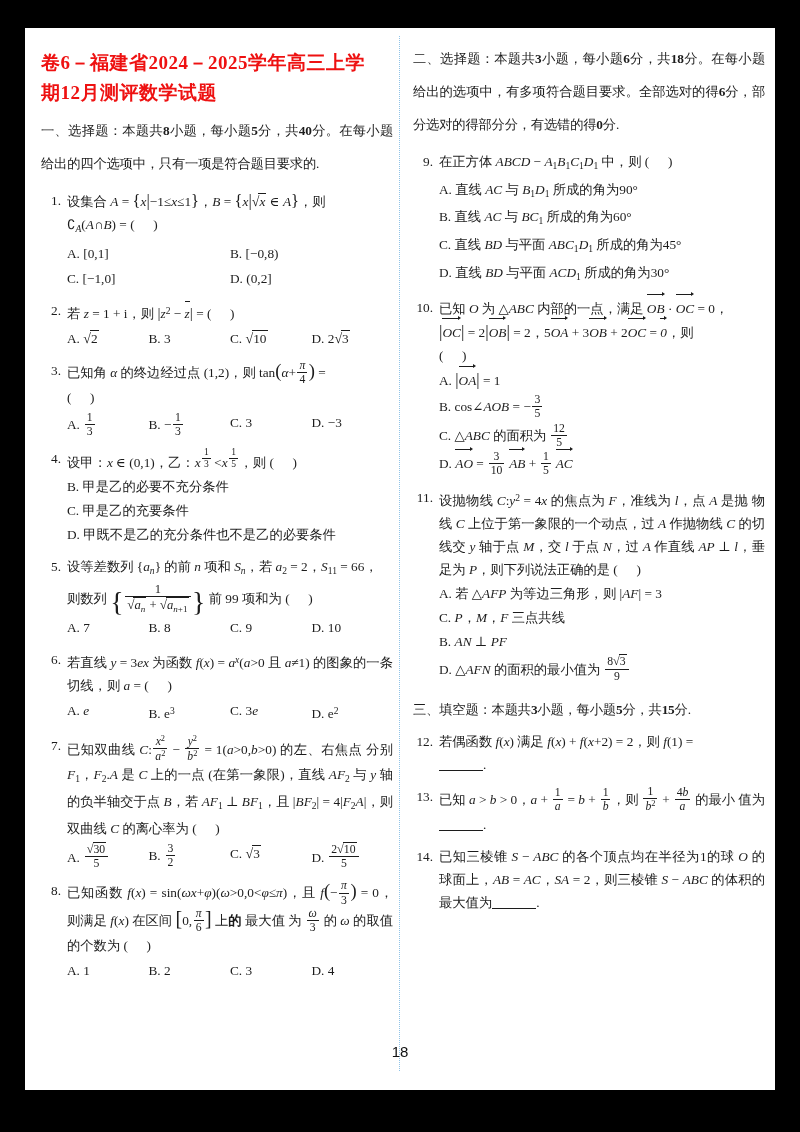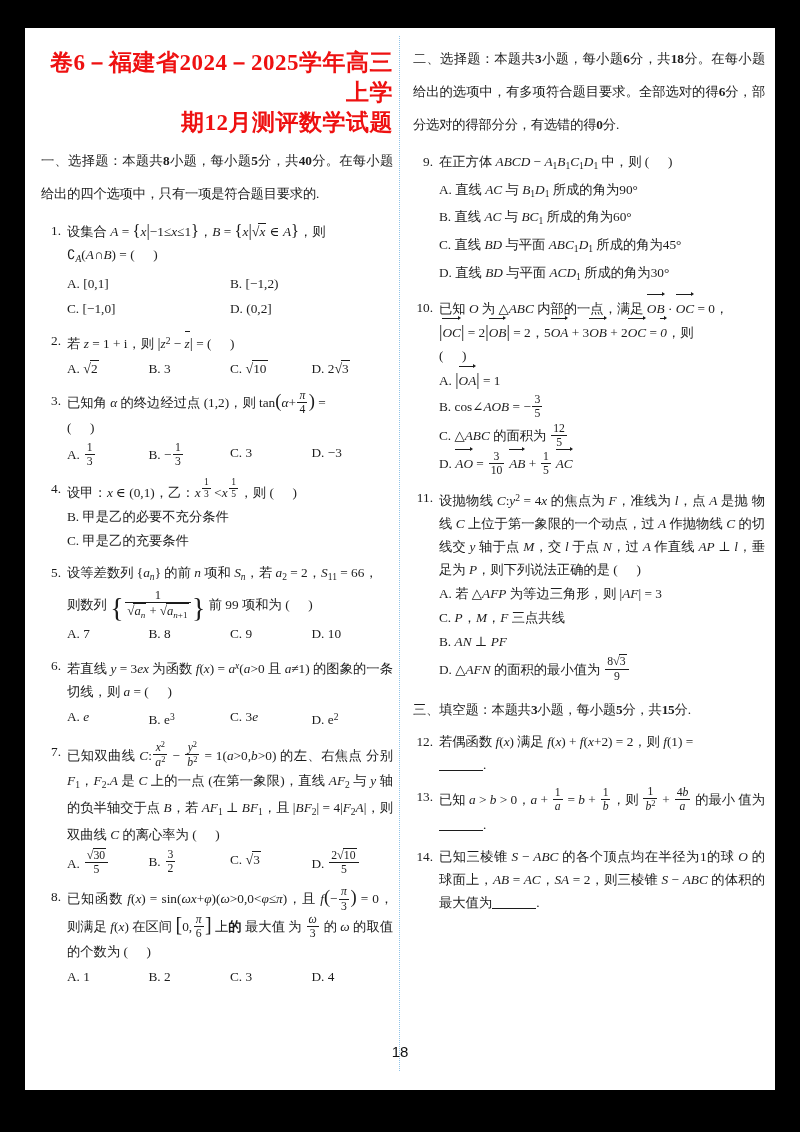--- a/index.html
+++ b/index.html
@@ -27,23 +27,23 @@
     top: 12px;
     width: 352px;
     color: #1c1c1c;
   }
   #col-left  { left: 16px; }
   #col-right { left: 388px; }
 
   .title {
     color: #ee1111;
     font-weight: bold;
-    font-size: 23px;
+    font-size: 19px;
     line-height: 30px;
-    text-align: right;
+    text-align: left;
     letter-spacing: 0.5px;
     margin: 8px 0 6px 0;
   }
   .sec-head {
     font-size: 13.3px;
     line-height: 33px;
     text-align: justify;
     margin: 2px 0 3px 0;
     letter-spacing: -0.2px;
   }
@@ -163,21 +163,21 @@
 
     <div class="q">
       <div class="q-num">1.</div>
       <div class="q-body">
         <div class="stem">
           设集合 <i>A</i> = <span style="font-size:1.25em;">{</span><i>x</i><span style="font-size:1.25em;">|</span>−1≤<i>x</i>≤1<span style="font-size:1.25em;">}</span>，<i>B</i> = <span style="font-size:1.25em;">{</span><i>x</i><span style="font-size:1.25em;">|</span><span class="rad">√</span><span class="sqrt"><i>x</i></span> ∈ <i>A</i><span style="font-size:1.25em;">}</span>，则<br>
           ∁<span class="sub"><i>A</i></span>(<i>A</i>∩<i>B</i>) = (<span class="paren-gap">&nbsp;&nbsp;</span>)
         </div>
         <div class="opts-row pair2">
           <span class="opt">A. [0,1]</span>
-          <span class="opt">B. [−1,2)</span>
+          <span class="opt">B. [−0,8)</span>
         </div>
         <div class="opts-row pair2">
           <span class="opt">C. [−1,0]</span>
           <span class="opt">D. (0,2]</span>
         </div>
       </div>
     </div>
 
     <div class="q">
       <div class="q-num">2.</div>
@@ -212,20 +212,21 @@
 
     <div class="q">
       <div class="q-num">4.</div>
       <div class="q-body">
         <div class="stem">
           设甲：<i>x</i> ∈ (0,1)，乙：<i>x</i><span class="sup"><span class="frac" style="font-size:1em;vertical-align:-0.45em;"><span class="n">1</span><span class="d">3</span></span></span><span style="margin-left:2px;">&lt;</span><i>x</i><span class="sup"><span class="frac" style="font-size:1em;vertical-align:-0.45em;"><span class="n">1</span><span class="d">5</span></span></span>，则 (<span class="paren-gap">&nbsp;&nbsp;</span>)
         </div>
         <div class="opts-col">
           <span class="opt">B. 甲是乙的必要不充分条件</span>
           <span class="opt">C. 甲是乙的充要条件</span>
+          <span class="opt">D. 甲既不是乙的充分条件也不是乙的必要条件</span>
         </div>
       </div>
     </div>
 
     <div class="q">
       <div class="q-num">5.</div>
       <div class="q-body">
         <div class="stem">
           设等差数列 {<i>a</i><span class="sub"><i>n</i></span>} 的前 <i>n</i> 项和 <i>S</i><span class="sub"><i>n</i></span>，若 <i>a</i><span class="sub">2</span> = 2，<i>S</i><span class="sub">11</span> = 66，<br>
           则数列 <span style="font-size:2.1em;vertical-align:-0.3em;">{</span><span class="frac" style="font-size:0.95em;"><span class="n">1</span><span class="d"><span class="rad">√</span><span class="sqrt"><i>a</i><span class="sub"><i>n</i></span></span> + <span class="rad">√</span><span class="sqrt"><i>a</i><span class="sub"><i>n</i>+1</span></span></span></span><span style="font-size:2.1em;vertical-align:-0.3em;">}</span> 前 99 项和为 (<span class="paren-gap">&nbsp;&nbsp;</span>)

